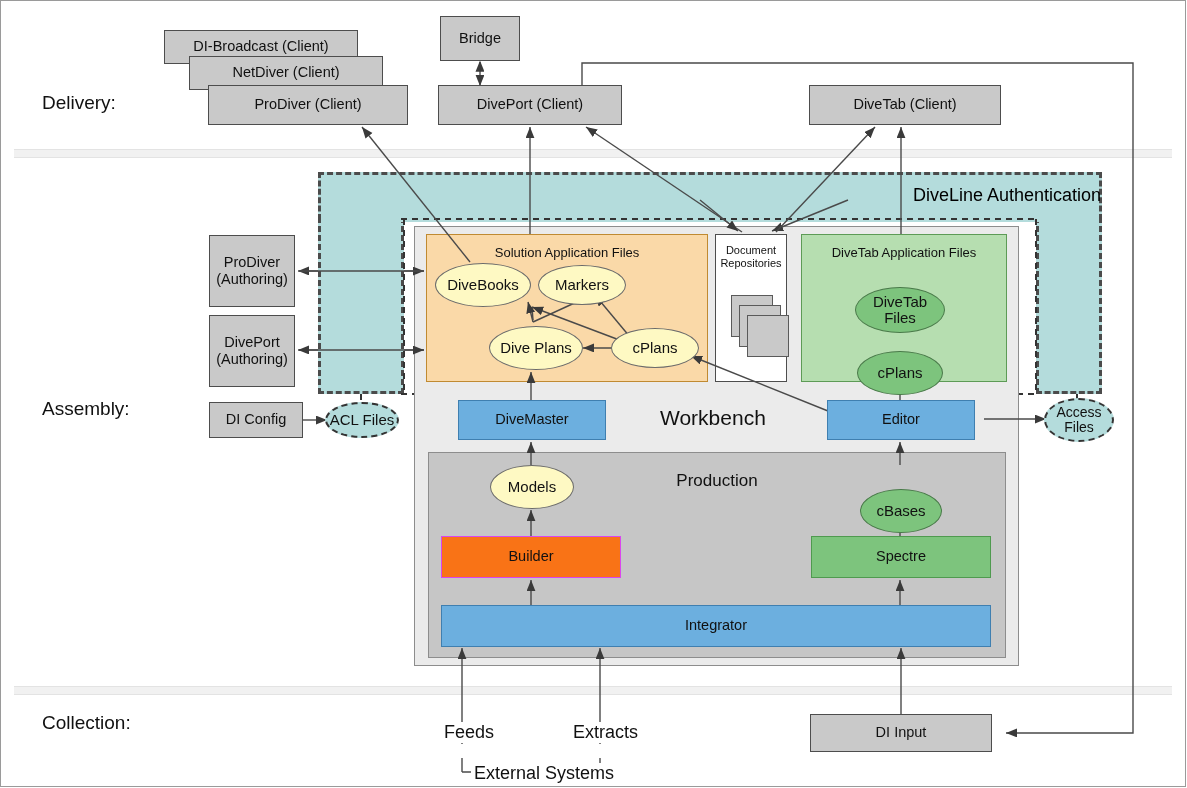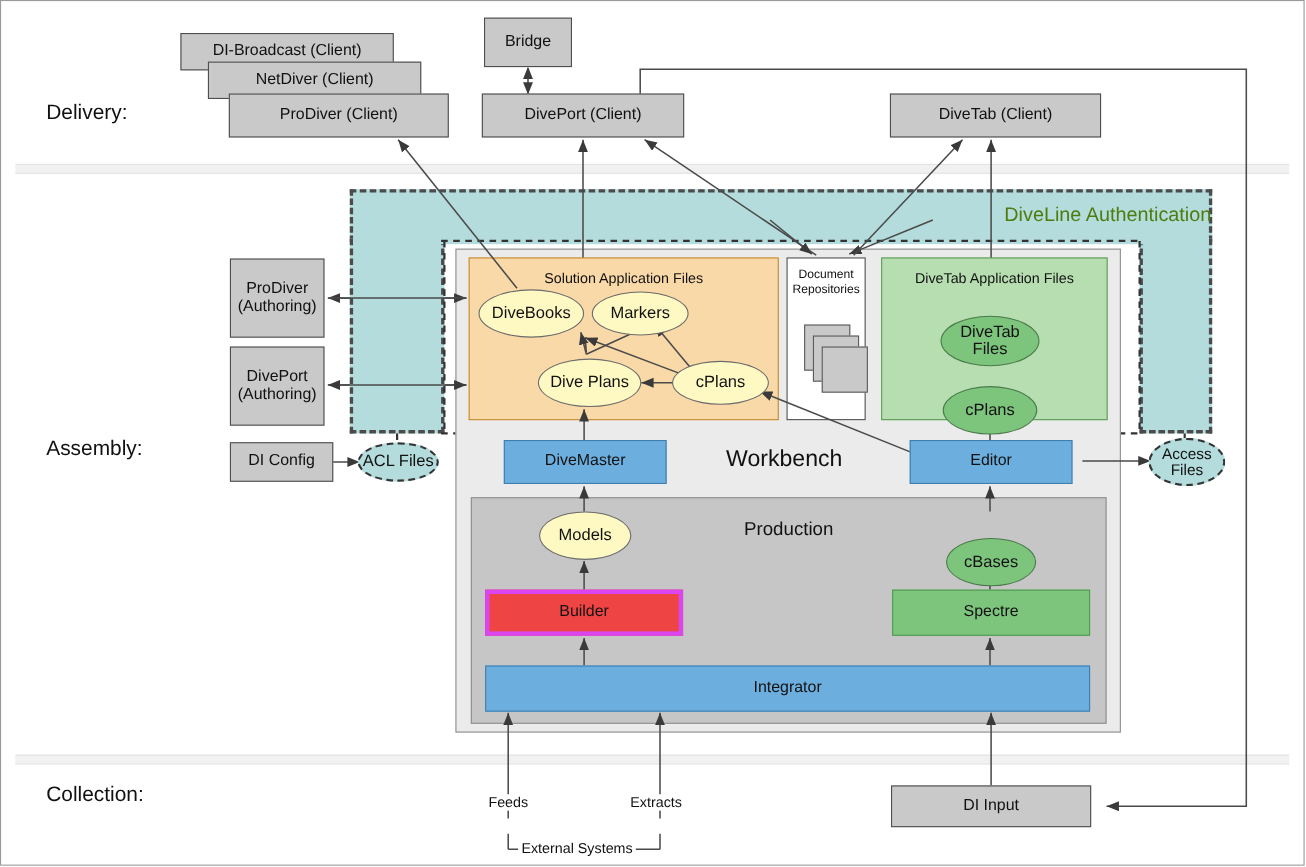--- a/index.html
+++ b/index.html
@@ -11,51 +11,51 @@
 
   
   .band{position:absolute;left:14px;height:9px;background:#f1f1f1;border-top:1px solid #e3e3e3;border-bottom:1px solid #e3e3e3;box-sizing:border-box;}
 
   .tier-label{position:absolute;font-size:19px;color:#111;white-space:nowrap;}
 
   
   .box{position:absolute;box-sizing:border-box;display:flex;align-items:center;justify-content:center;text-align:center;font-size:14.5px;color:#111;line-height:1.2;}
   .gray{background:#c9c9c9;border:1px solid #4d4d4d;}
   .blue{background:#6cafdf;border:1px solid #3f7fb0;}
-  .orange{background:#ef4444;border:4px solid #d946ef;}
+  .orange{background:#f97316;border:1px solid #d946ef;}
   .green{background:#7dc47d;border:1px solid #4f9a4f;}
   .white{background:#ffffff;border:1px solid #4d4d4d;}
 
   
   .cont{position:absolute;box-sizing:border-box;}
   .workbench-outer{background:#ebebeb;border:1px solid #8d8d8d;}
   .production{background:#c6c6c6;border:1px solid #8d8d8d;}
   .sol-files{background:#fad9a8;border:1px solid #c08a31;}
   .dt-files{background:#b6deb0;border:1px solid #5d9b56;}
   .cont-title{position:absolute;left:0;right:0;text-align:center;font-size:13px;color:#111;}
   .big-title{position:absolute;font-size:21px;color:#111;}
 
   
   .teal{position:absolute;background:#b4dcdc;border:3px dashed #4b4b4b;box-sizing:border-box;}
   .teal-plain{position:absolute;background:#b4dcdc;}
-  .teal-label{position:absolute;font-size:18px;color:#4d7c0f;white-space:nowrap;}
+  .teal-label{position:absolute;font-size:18px;color:#000000;white-space:nowrap;}
 
   
   .ell{position:absolute;box-sizing:border-box;display:flex;align-items:center;justify-content:center;text-align:center;border-radius:50%;font-size:15px;color:#111;line-height:1.1;}
   .ell-orange{background:#fef9c3;border:1px solid #6b6b6b;}
   .ell-green{background:#7dc47d;border:1px solid #4a7a4a;margin-top:24px;}
   .ell-teal{background:#b4dcdc;border:2px dashed #333;}
 
   
   .docsq{position:absolute;background:#c9c9c9;border:1px solid #5a5a5a;width:40px;height:40px;}
 
   svg.edges{position:absolute;left:0;top:0;width:1187px;height:788px;pointer-events:none;overflow:visible;}
   .edge{stroke:#4a4a4a;stroke-width:1.4px;fill:none;}
   .edge-dash{stroke:#333;stroke-width:2px;stroke-dasharray:6 5;fill:none;}
-  .lbl{position:absolute;font-size:13px;color:#111;background:#fff;padding:0 3px;white-space:nowrap;}
+  .lbl{position:absolute;font-size:18px;color:#111;background:#fff;padding:0 3px;white-space:nowrap;}
 </style>
 </head>
 <body>
 
 <div id="stage">
   <div class="page-border"></div>
 
   <div class="band" style="top:149px;width:1158px;"></div>
   <div class="band" style="top:686px;width:1158px;"></div>
 

